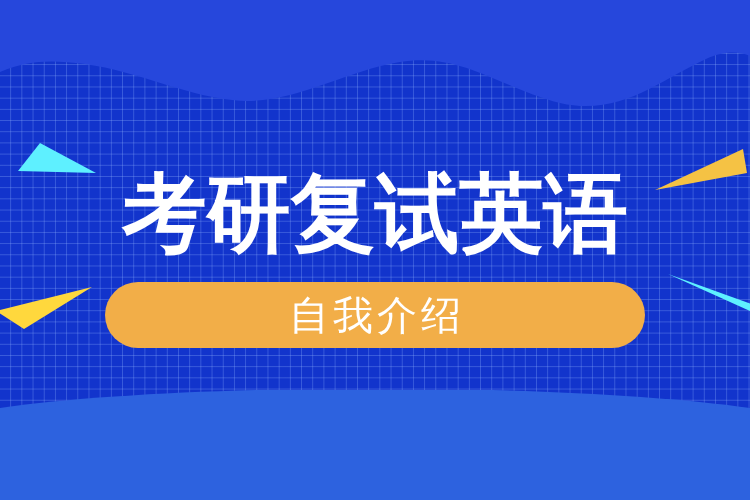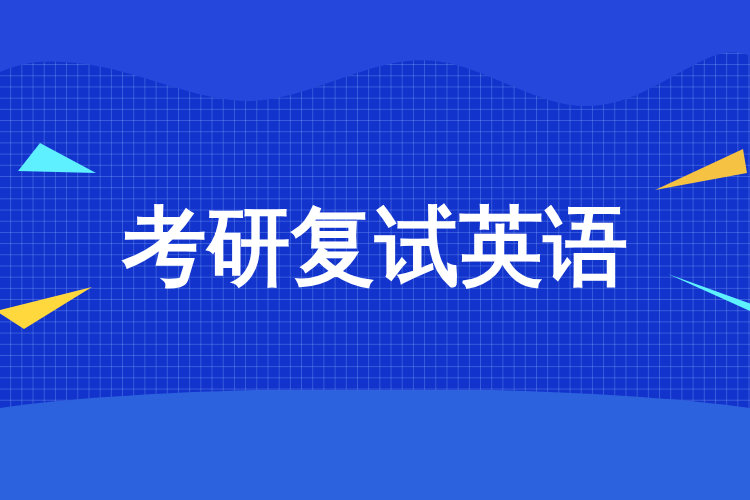--- a/index.html
+++ b/index.html
@@ -105,15 +105,18 @@
   </svg>
   <svg class="deco deco-tr" viewBox="0 0 92 42">
     <polygon points="0,41 88,0 92,24" fill="#f5c244"></polygon>
   </svg>
   <svg class="deco deco-br" viewBox="0 0 86 40">
     <polygon points="0,2 86,33 84,40" fill="#5ef0ff"></polygon>
   </svg>
 
   <div class="content">
     <h1 class="title">考研复试英语</h1>
+    <div class="pill">
+      <span class="pill-label">自我介绍</span>
+    </div>
   </div>
 
 </div>
 
 </body></html>

